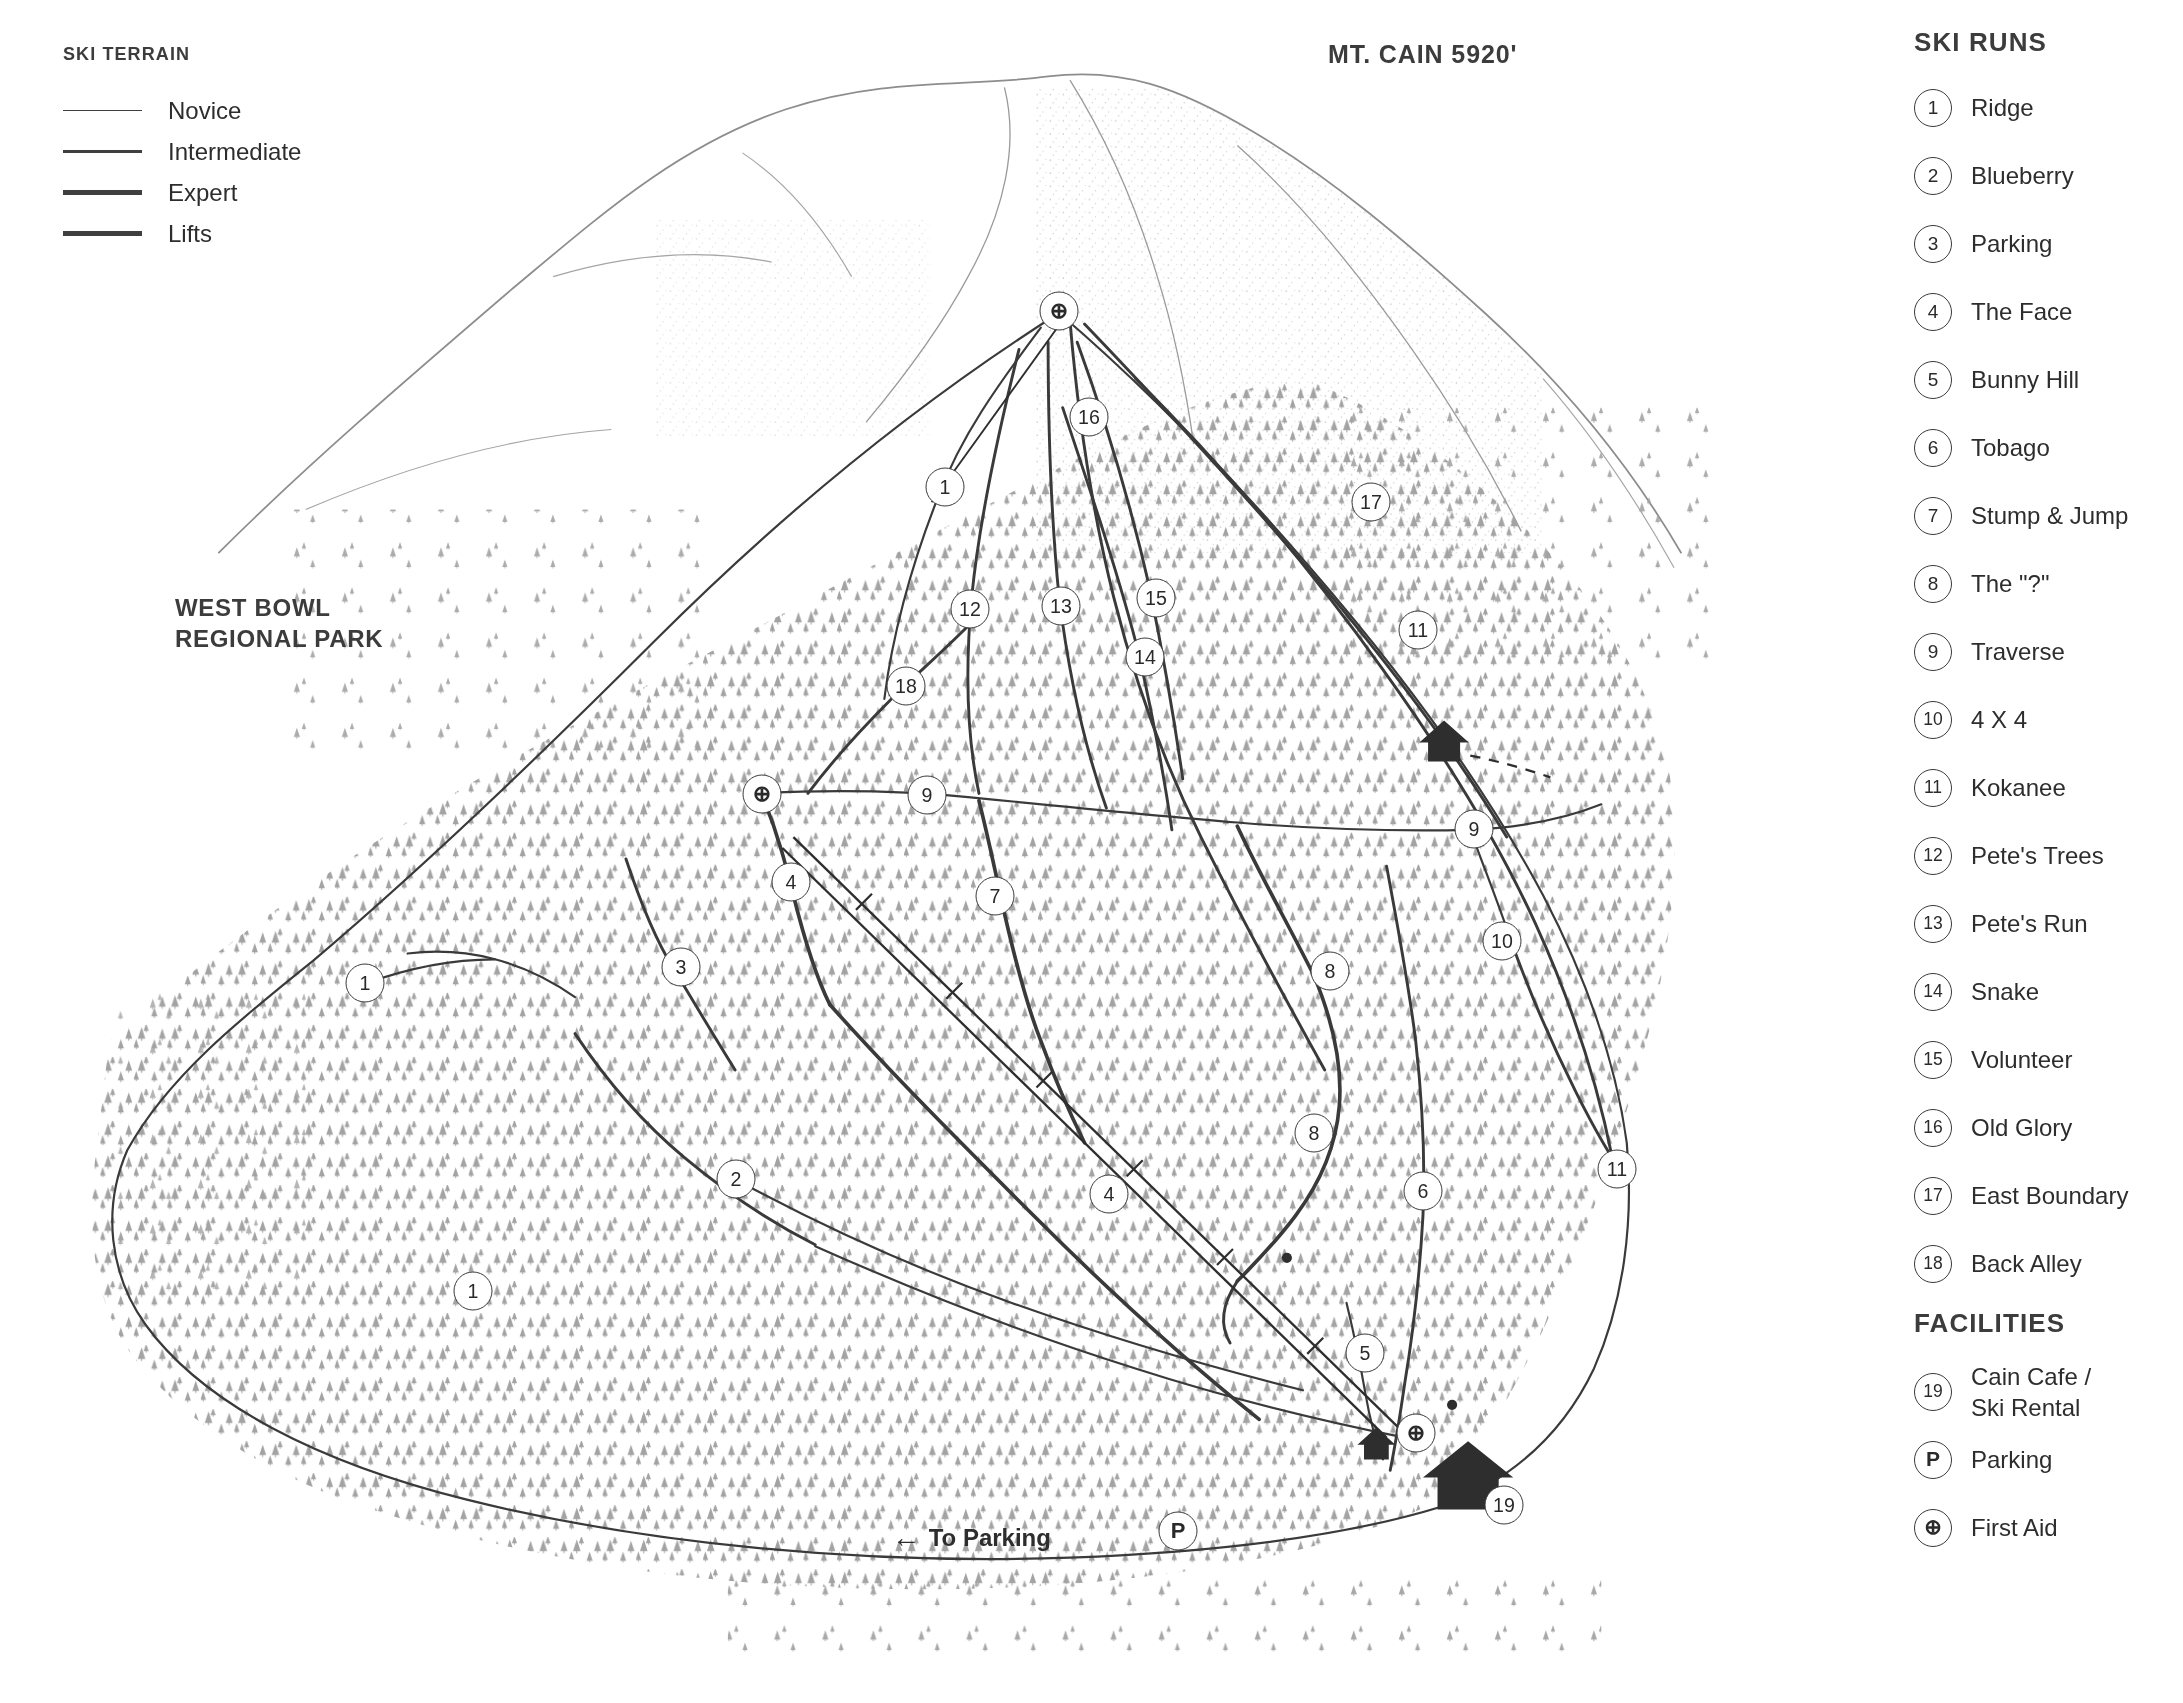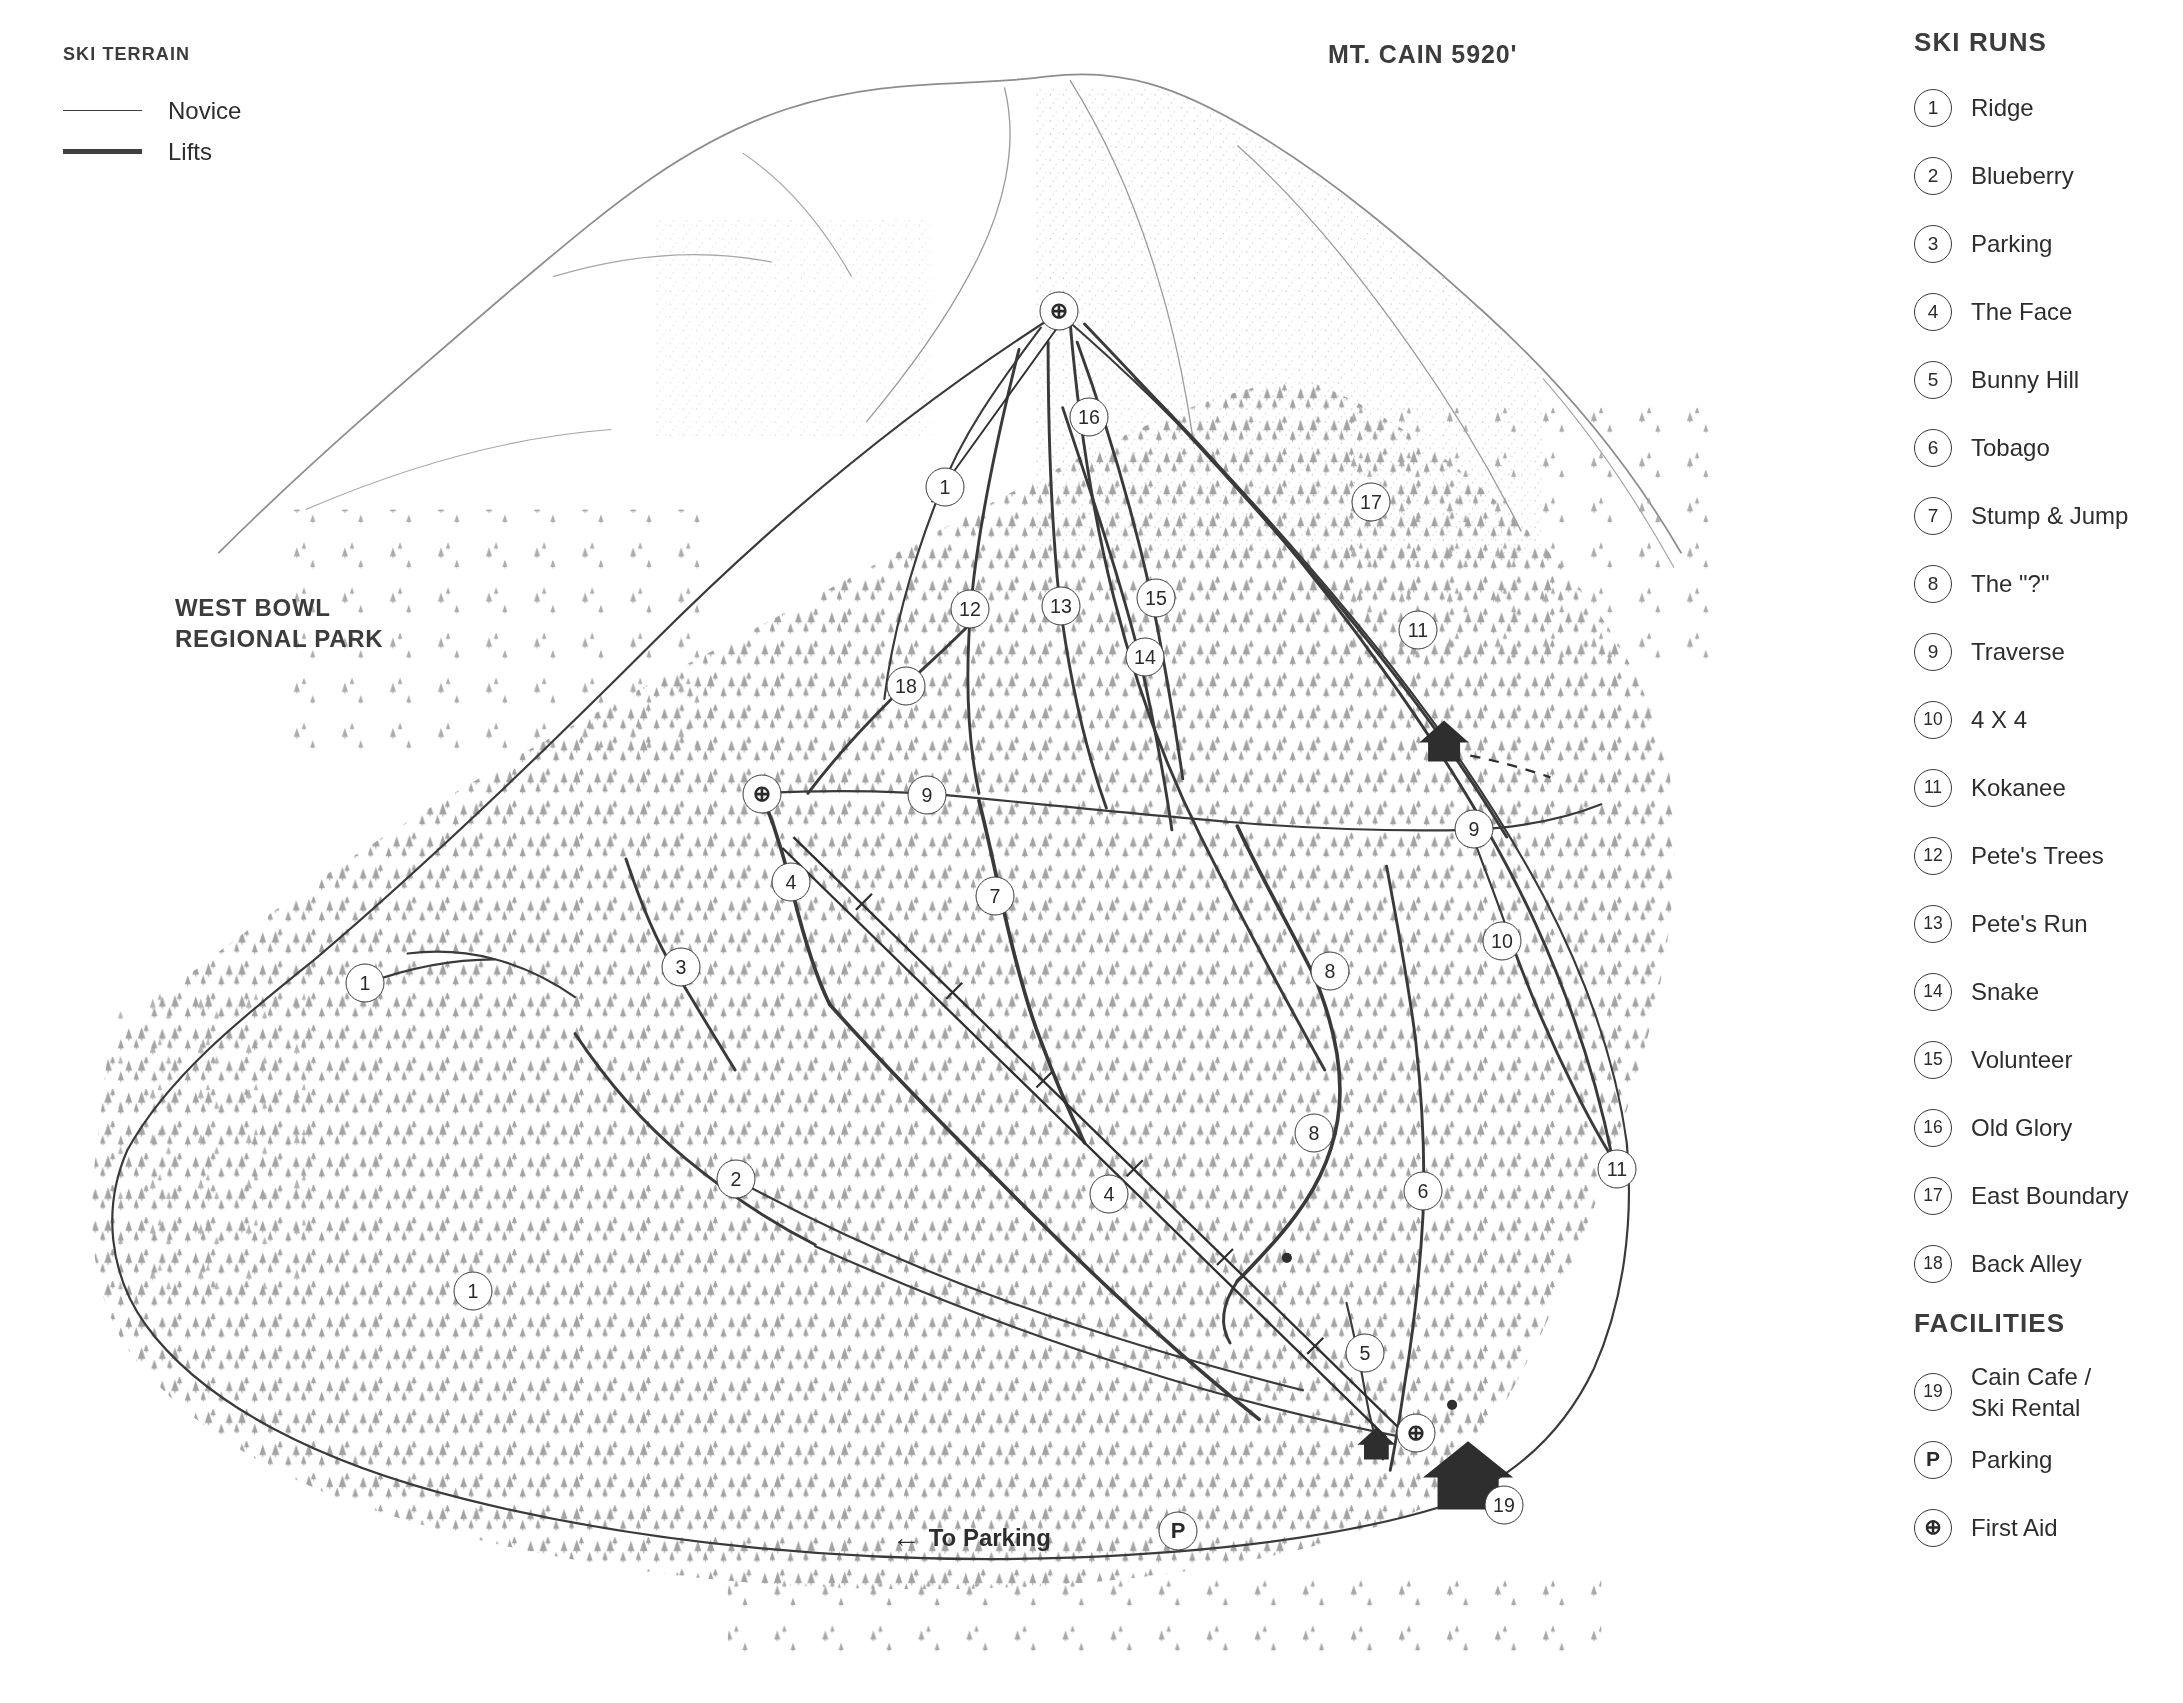--- a/index.html
+++ b/index.html
@@ -180,20 +180,32 @@
 <body>
 
 <div id="terrain-legend">
   <div class="legend-title">SKI TERRAIN</div>
 
   <div class="legend-row">
     <span class="legend-swatch sw-novice">
         <i></i>
       </span>
     <span class="legend-label">Novice</span>
+  </div>
+  <div class="legend-row">
+    <span class="legend-swatch sw-inter">
+        <i></i>
+      </span>
+    <span class="legend-label">Intermediate</span>
+  </div>
+  <div class="legend-row">
+    <span class="legend-swatch sw-expert">
+        <i></i>
+      </span>
+    <span class="legend-label">Expert</span>
   </div>
   <div class="legend-row">
     <span class="legend-swatch sw-lifts">
         <i></i>
       </span>
     <span class="legend-label">Lifts</span>
   </div>
 </div>
 
 <svg id="map-canvas" viewBox="0 0 2620 2341" aria-hidden="true">

